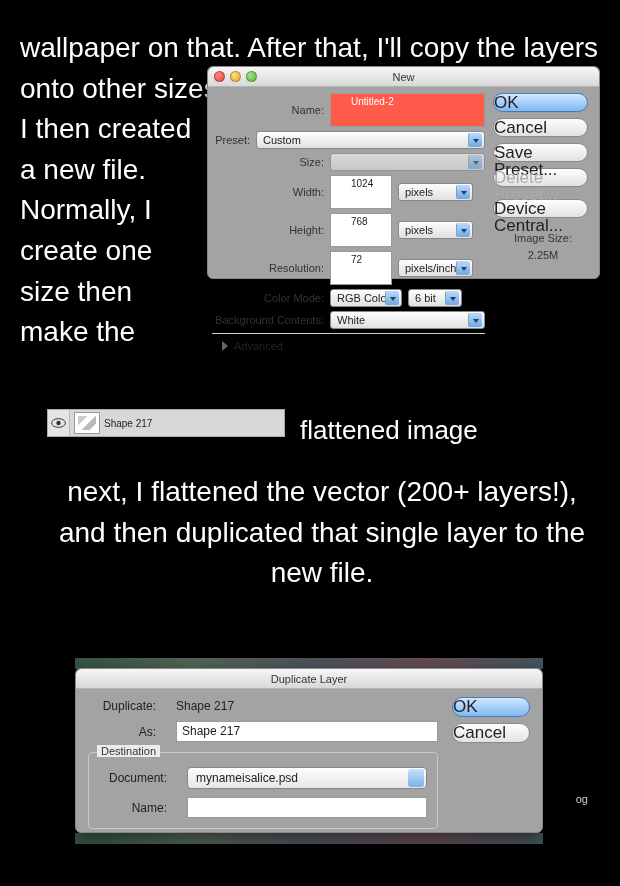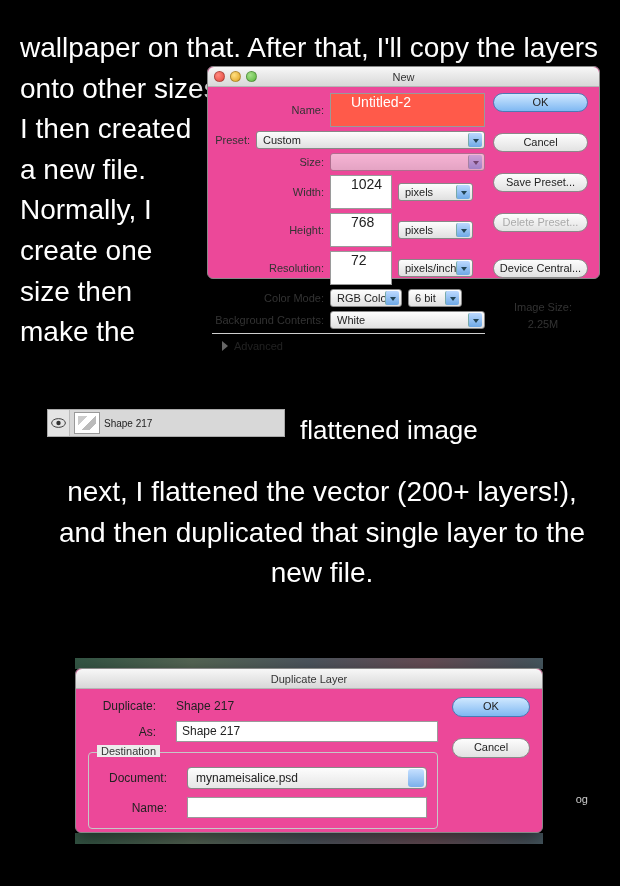--- a/index.html
+++ b/index.html
@@ -3,33 +3,33 @@
 <meta charset="utf-8">
 <style>
 *{box-sizing:border-box;margin:0;padding:0}
 body{background:#000;width:620px;height:886px;overflow:hidden;font-family:"Lucida Grande","Helvetica Neue",Arial,sans-serif;color:#fff;position:relative}
 .narr{font-family:"Century Gothic","Futura","Avenir Next",sans-serif;font-weight:300;font-size:28px;line-height:1.45;position:absolute}
 .narr1{top:28px;left:20px;width:580px}
 .narr2{top:412px;left:300px;font-size:26px}
 .narr3{top:472px;left:48px;width:548px;text-align:center}
 
 
-.mac-dialog{position:absolute;background:#ec4899;border:1px solid #888;border-radius:6px;box-shadow:0 6px 20px rgba(0,0,0,.5);font-size:11px;color:#222}
+.mac-dialog{position:absolute;background:#a3a3a3;border:1px solid #888;border-radius:6px;box-shadow:0 6px 20px rgba(0,0,0,.5);font-size:11px;color:#222}
 .mac-title{position:relative;height:20px;background:linear-gradient(#f7f7f7,#d8d8d8);border-bottom:1px solid #b5b5b5;border-radius:6px 6px 0 0;text-align:center;line-height:20px;font-size:11px;color:#333}
 .mac-title .lights{position:absolute;left:6px;top:4px;display:flex;gap:5px}
 .mac-title .lights span{width:11px;height:11px;border-radius:50%;border:1px solid rgba(0,0,0,.25)}
 .light-r{background:radial-gradient(circle at 35% 35%,#ff8a80,#e5463c)}
 .light-y{background:radial-gradient(circle at 35% 35%,#ffe082,#e0a020)}
 .light-g{background:radial-gradient(circle at 35% 35%,#a5e08a,#59b83b)}
 
-.mac-btn{display:block;width:95px;height:19px;line-height:17px;text-align:center;font-size:11px;border:1px solid #8a8a8a;border-radius:10px;background:linear-gradient(#fdfdfd,#e2e2e2);margin-bottom:21px;color:#222}
+.mac-btn{display:block;width:95px;height:19px;line-height:17px;font-size:17px;border:1px solid #8a8a8a;border-radius:10px;background:linear-gradient(#fdfdfd,#e2e2e2);margin-bottom:6px;color:#222}
 .mac-btn.primary{background:linear-gradient(#cfe8ff,#7fb8f2);border-color:#4a7bb5}
 .mac-btn.disabled{color:#aaa}
 
-.mac-input{height:34px;border:1px solid #9a9a9a;background:#fff;font-size:14px;padding:0 20px;line-height:16px;overflow:hidden;white-space:nowrap}
+.mac-input{height:34px;border:1px solid #9a9a9a;background:#fff;font-size:10px;padding:0 20px;line-height:16px;overflow:hidden;white-space:nowrap}
 .mac-select{height:18px;border:1px solid #888;border-radius:3px;background:linear-gradient(#fdfdfd,#e0e0e0);font-size:11px;padding:0 16px 0 6px;line-height:16px;position:relative;white-space:nowrap;overflow:hidden}
 .mac-select::after{content:"";position:absolute;right:2px;top:1px;bottom:1px;width:13px;border-radius:2px;background:linear-gradient(#bcd9ff,#6fa9e6);border-left:1px solid #7aa}
 .mac-select::before{content:"";position:absolute;right:5px;top:50%;width:0;height:0;border-left:3px solid transparent;border-right:3px solid transparent;border-top:4px solid #245;z-index:2;transform:translateY(-1px)}
 
 
 .dlg-new{top:66px;left:207px;width:393px;height:213px}
 .dlg-new .body{display:flex;height:calc(100% - 20px)}
 .dlg-new .form{flex:1;padding:6px 8px 6px 4px}
 .dlg-new .side{width:106px;padding:6px 6px 0 0}
 .dlg-new .hr{height:1px;background:#cfcfcf;margin:3px 0 6px}

